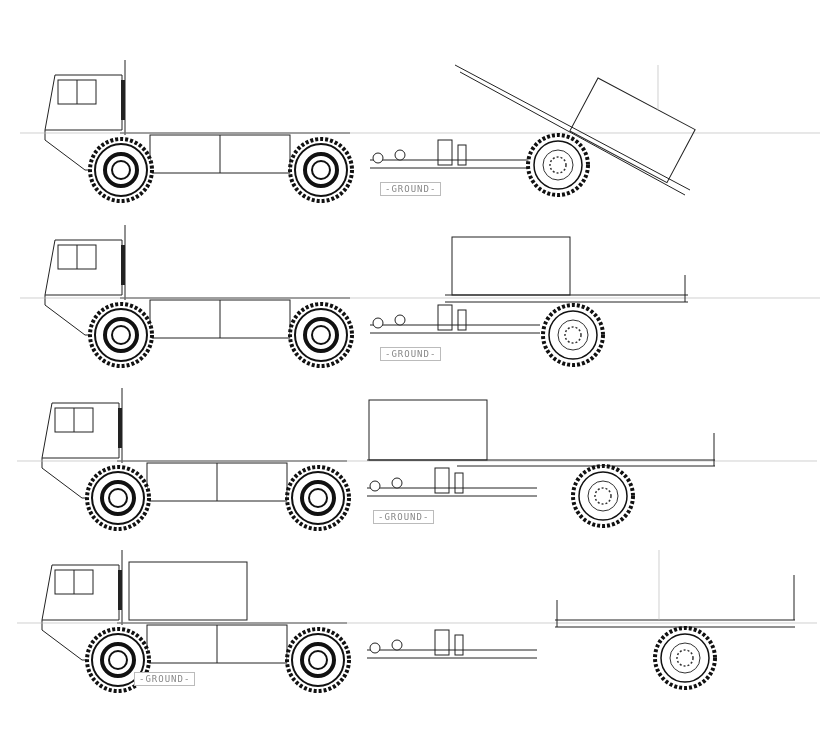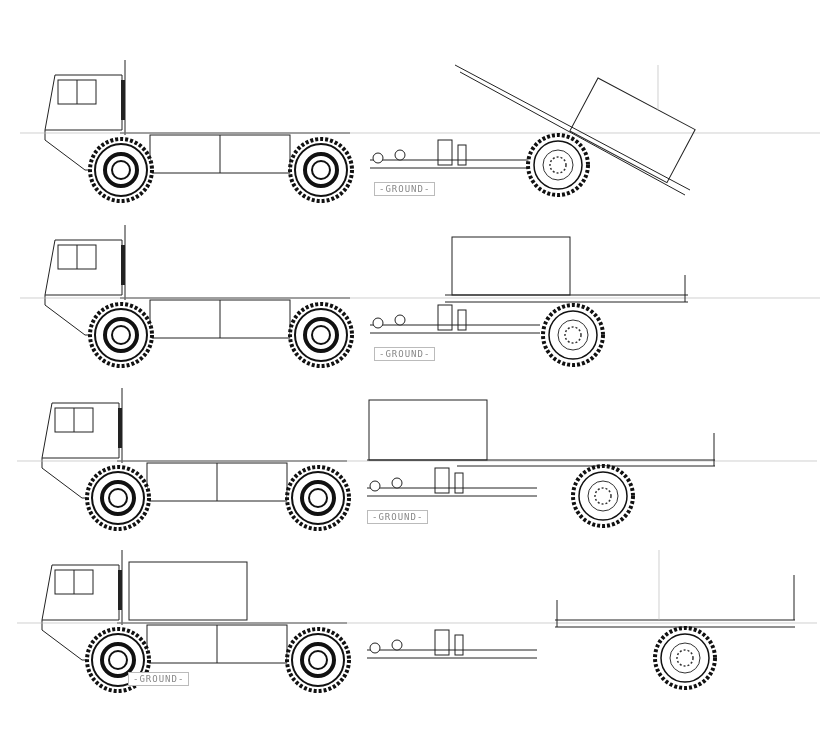--- a/index.html
+++ b/index.html
@@ -1,21 +1,21 @@
 <!DOCTYPE html>
 <html><head>
 <meta charset="utf-8">
 <style>
   html,body{margin:0;padding:0;background:#fff;}
   body{width:820px;height:737px;position:relative;overflow:hidden;font-family:"DejaVu Sans Mono",monospace;}
   svg{position:absolute;left:0;top:0;}
   .ln{stroke:#222;stroke-width:1;fill:none;}
   .thin{stroke:#bbb;stroke-width:0.7;fill:none;}
   .fillw{fill:#fff;stroke:#222;stroke-width:1;}
-  .glabel{position:absolute;font-size:9px;letter-spacing:1px;color:#888;border:1px solid #bbb;padding:1px 4px;background:#fff;}
+  .glabel{position:absolute;font-size:9px;letter-spacing:1px;color:#888;border:1px solid #bbb;padding:1px 4px;background:#fff;margin-left:6px;}
 </style>
 </head>
 <body>
 
 <svg width="820" height="737" viewBox="0 0 820 737">
   <defs>
     <g id="tire">
       <circle r="31" fill="#fff" stroke="#111" stroke-width="4" stroke-dasharray="3 2"></circle>
       <circle r="26" fill="#fff" stroke="#111" stroke-width="2"></circle>
       <circle r="16" fill="#fff" stroke="#111" stroke-width="4"></circle>

